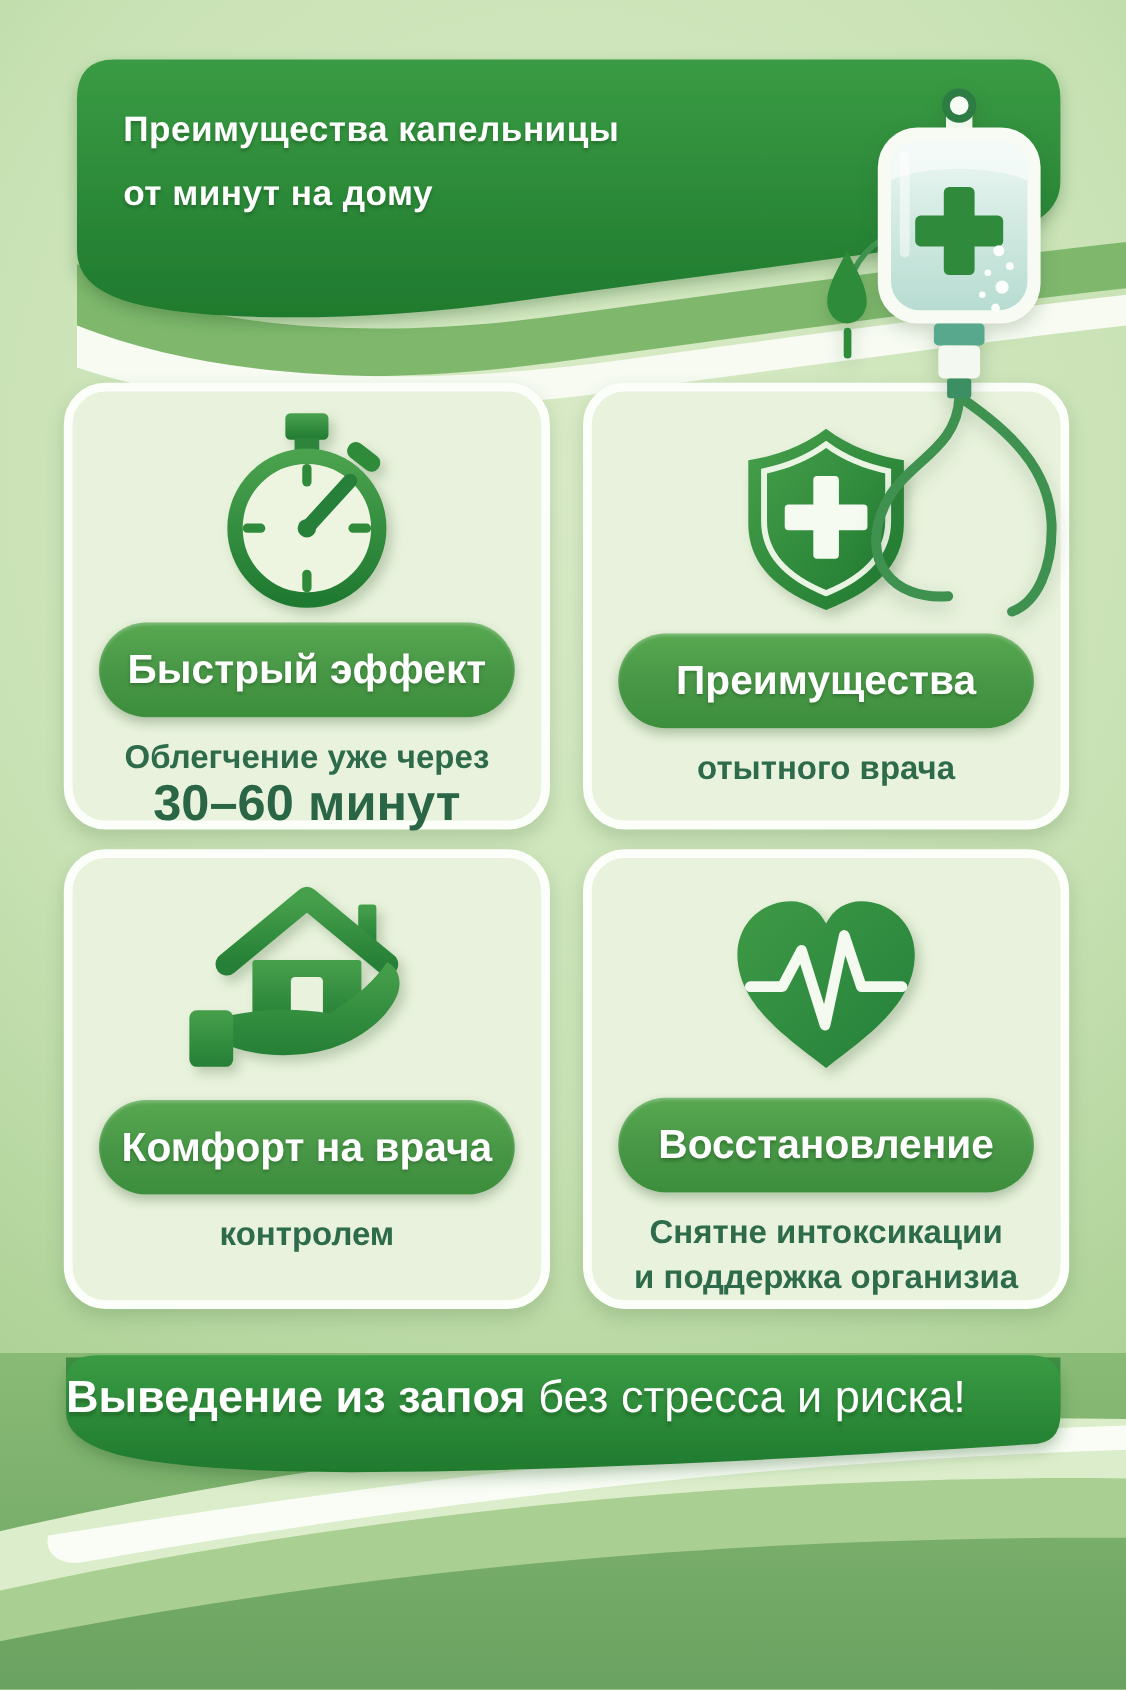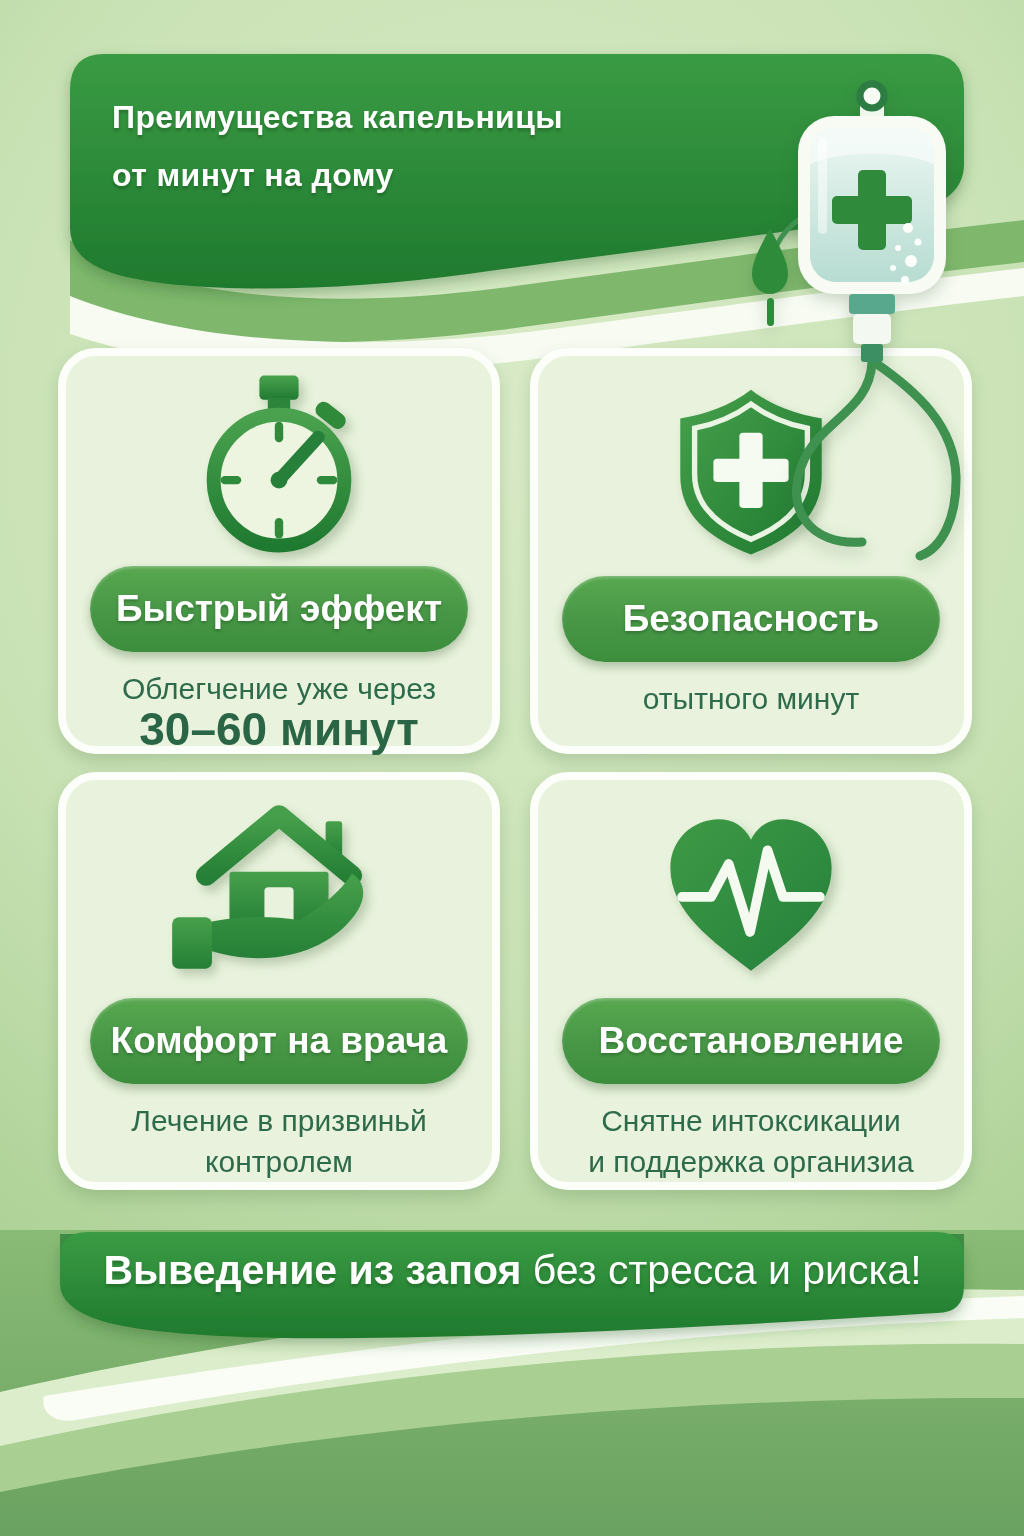--- a/index.html
+++ b/index.html
@@ -32,25 +32,25 @@
   .icon-wrap{height:206px;margin-top:14px;display:flex;align-items:center;justify-content:center;}
   .shadowed{filter:drop-shadow(5px 6px 5px rgba(50,90,45,.25));}
   .pill{
     width:calc(100% - 48px);height:86px;border-radius:44px;flex:0 0 auto;
     background:linear-gradient(180deg,#58a850 0%,#479646 55%,#3c8e3c 100%);
     box-shadow:0 5px 10px rgba(50,90,45,.32), inset 0 2px 3px rgba(255,255,255,.25);
     display:flex;align-items:center;justify-content:center;text-align:center;
   }
   .pill-label{color:#fff;font-size:37px;font-weight:700;text-shadow:0 2px 3px rgba(20,60,20,.35);white-space:nowrap;}
   .desc{margin-top:16px;text-align:center;color:#2e6b4a;font-size:30px;line-height:41px;}
-  .desc span{display:block;}
+  .desc span{display:block;font-weight:bold;}
   .card-0 .desc-2{font-weight:700;font-size:46px;color:#2a6546;}
   .bottom-svg{position:absolute;left:0;top:1230px;z-index:1;}
   .footer-text{
-    position:absolute;left:60px;top:1247px;width:905px;z-index:3;text-align:center;
+    position:absolute;left:60px;top:1247px;width:905px;z-index:3;
     color:#fff;font-size:41px;text-shadow:0 3px 3px rgba(20,60,20,.32);white-space:nowrap;
   }
   .ft-bold{font-weight:700;}
   .ft-reg{font-weight:400;margin-left:.28em;}
 </style>
 </head>
 <body>
 
 <div class="poster">
 
@@ -153,24 +153,24 @@
                 <stop offset="1" stop-color="#1e7930"></stop>
             </linearGradient>
           </defs>
           <path fill="url(#gI2)" d="M105,12 C128,30 158,40 184,44 L184,108 C184,152 152,178 105,196 C58,178 26,152 26,108 L26,44 C52,40 82,30 105,12 Z"></path>
           <path fill="none" stroke="#eaf4e3" stroke-width="6" d="M105,28 C124,42 148,51 168,55 L168,106 C168,142 142,164 105,179 C68,164 42,142 42,106 L42,55 C62,51 86,42 105,28 Z"></path>
           <rect x="92" y="60" width="26" height="84" rx="4" fill="#f6fbf2"></rect>
           <rect x="63" y="89" width="84" height="26" rx="4" fill="#f6fbf2"></rect>
         </svg>
       </div>
       <div class="pill">
-        <span class="pill-label">Безопасность</span>
-      </div>
-      <div class="desc">
-        <span class="desc-2">отытного минут</span>
+        <span class="pill-label">Преимущества</span>
+      </div>
+      <div class="desc">
+        <span class="desc-2">отытного врача</span>
       </div>
     </div>
 
     <div class="card card-2">
       <div class="icon-wrap">
         <svg class="shadowed" width="224" height="204" viewBox="0 0 230 210" aria-hidden="true">
           <defs>
             <linearGradient id="gI3" x1="0" y1="0" x2="0" y2="1">
               <stop offset="0" stop-color="#46a04b"></stop>
                 <stop offset="1" stop-color="#257f36"></stop>
@@ -181,21 +181,20 @@
           <rect x="64" y="80" width="102" height="60" rx="3" fill="url(#gI3)"></rect>
           <rect x="100" y="96" width="30" height="44" rx="4" fill="#e8f2dc"></rect>
           <path fill="url(#gI3)" d="M28,136 C60,126 100,124 136,130 C160,116 180,98 190,82 C202,88 206,104 196,120 C180,146 148,164 112,168 C76,172 46,164 28,154 Z"></path>
           <rect x="5" y="127" width="41" height="53" rx="7" fill="url(#gI3)"></rect>
         </svg>
       </div>
       <div class="pill">
         <span class="pill-label">Комфорт на врача</span>
       </div>
       <div class="desc">
-        <span class="desc-1">Лечение в призвиньй</span>
         <span class="desc-2">контролем</span>
       </div>
     </div>
 
     <div class="card card-3">
       <div class="icon-wrap">
         <svg class="shadowed" width="204" height="186" viewBox="0 0 210 190" aria-hidden="true">
           <defs>
             <linearGradient id="gI4" x1="0" y1="0" x2="1" y2="1">
               <stop offset="0" stop-color="#3f9a46"></stop>

